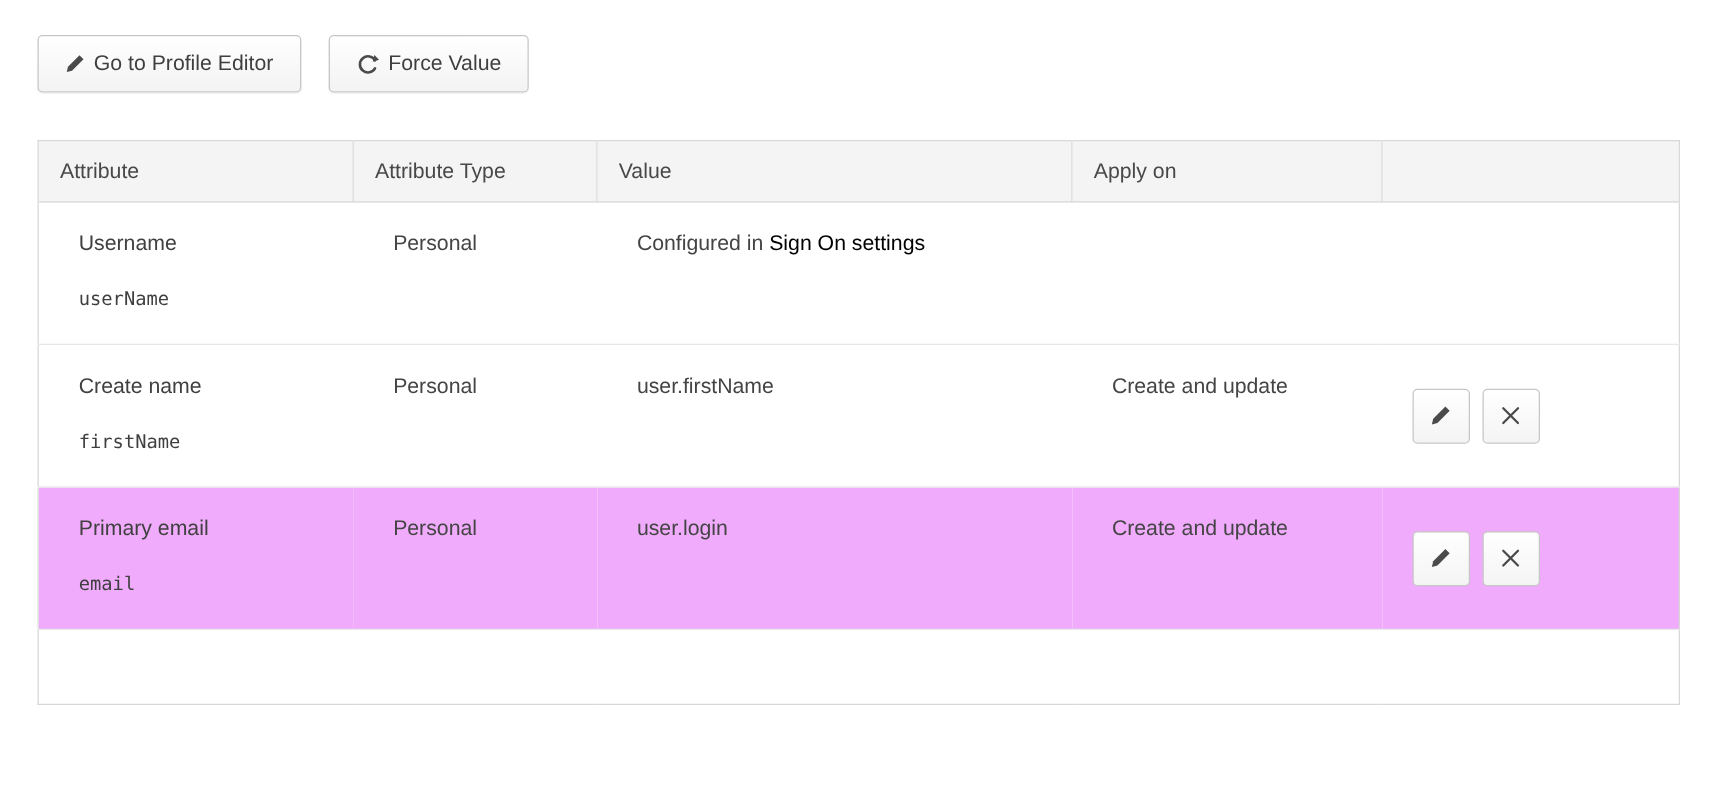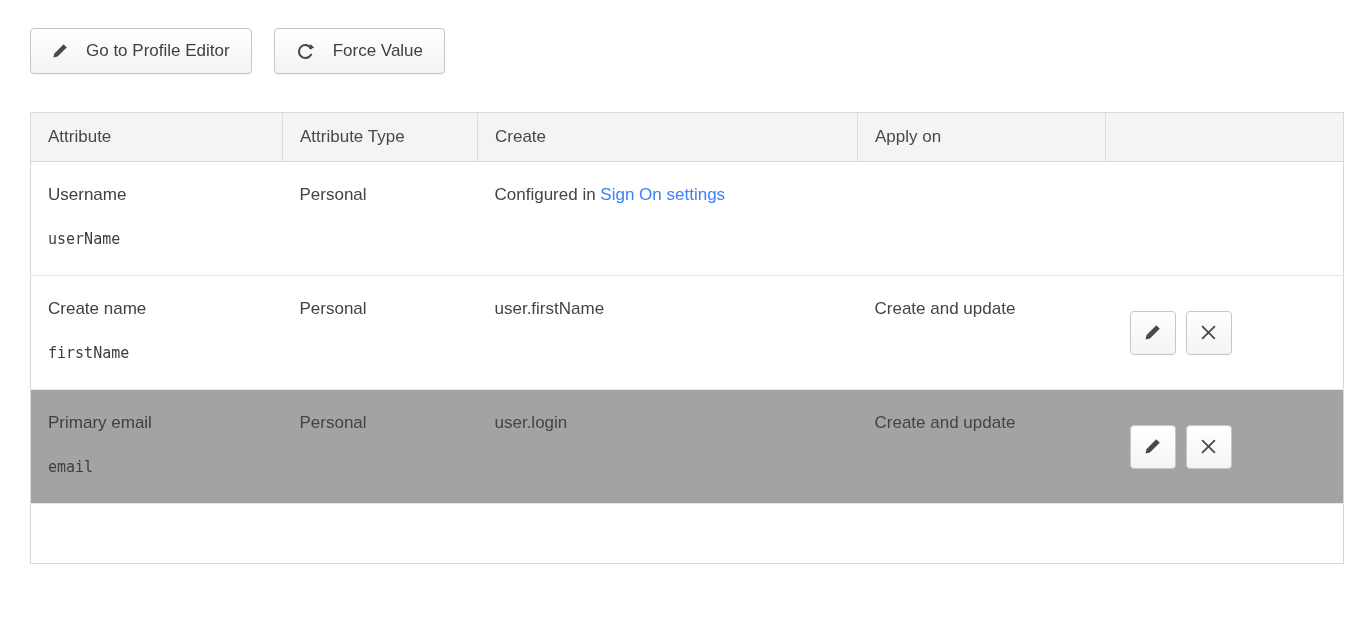--- a/index.html
+++ b/index.html
@@ -13,21 +13,21 @@
 
   
   .toolbar {
     padding: 28px 0 0 30px;
     display: flex;
     gap: 22px;
   }
   .btn {
     display: inline-flex;
     align-items: center;
-    gap: 18px;
+    gap: 7px;
     height: 46px;
     padding: 0 21px;
     font-family: "Liberation Sans", sans-serif;
     font-size: 17px;
     color: #3f3f3f;
     background: linear-gradient(#ffffff, #f3f3f3);
     border: 1px solid #c6c6c6;
     border-radius: 4px;
     box-shadow: 0 1px 1px rgba(0,0,0,0.05);
     cursor: pointer;
@@ -56,37 +56,37 @@
     text-align: left;
     padding: 8px 17px;
     border-bottom: 1px solid #d8d8d8;
     border-right: 1px solid #dcdcdc;
     height: 49px;
   }
   thead th:last-child { border-right: none; }
 
   tbody td {
     vertical-align: top;
-    padding: 23px 17px 27px 17px;
+    padding: 23px 17px 27px 32px;
     font-size: 17px;
     color: #444444;
     border-bottom: 1px solid #e7e7e7;
   }
-  tbody tr.shaded td { background: #a3a3a3; }
+  tbody tr.shaded td { background: #f0abfc; }
   tbody tr.filler td { border-bottom: none; padding: 0; height: 60px; }
 
   .attr-label { font-size: 17px; color: #404040; }
   .attr-name {
     font-family: "DejaVu Sans Mono", monospace;
     font-size: 15px;
     color: #3f3f3f;
     margin-top: 25px;
   }
   .cell-link {
-    color: #3b82f6;
+    color: #000000;
     text-decoration: none;
     cursor: pointer;
   }
 
   td.actions-cell { vertical-align: middle; padding: 0 0 0 24px; }
   .actions-group { display: flex; gap: 10px; align-items: center; }
   .icon-btn {
     width: 46px;
     height: 44px;
     display: inline-flex;
@@ -127,21 +127,21 @@
         <col class="c1">
         <col class="c2">
         <col class="c3">
         <col class="c4">
         <col class="c5">
       </colgroup>
     <thead>
       <tr>
         <th>Attribute</th>
         <th>Attribute Type</th>
-        <th>Create</th>
+        <th>Value</th>
         <th>Apply on</th>
         <th></th>
       </tr>
     </thead>
     <tbody>
 
       <tr>
         <td>
           <div class="attr-label">Username</div>
           <div class="attr-name">userName</div>

